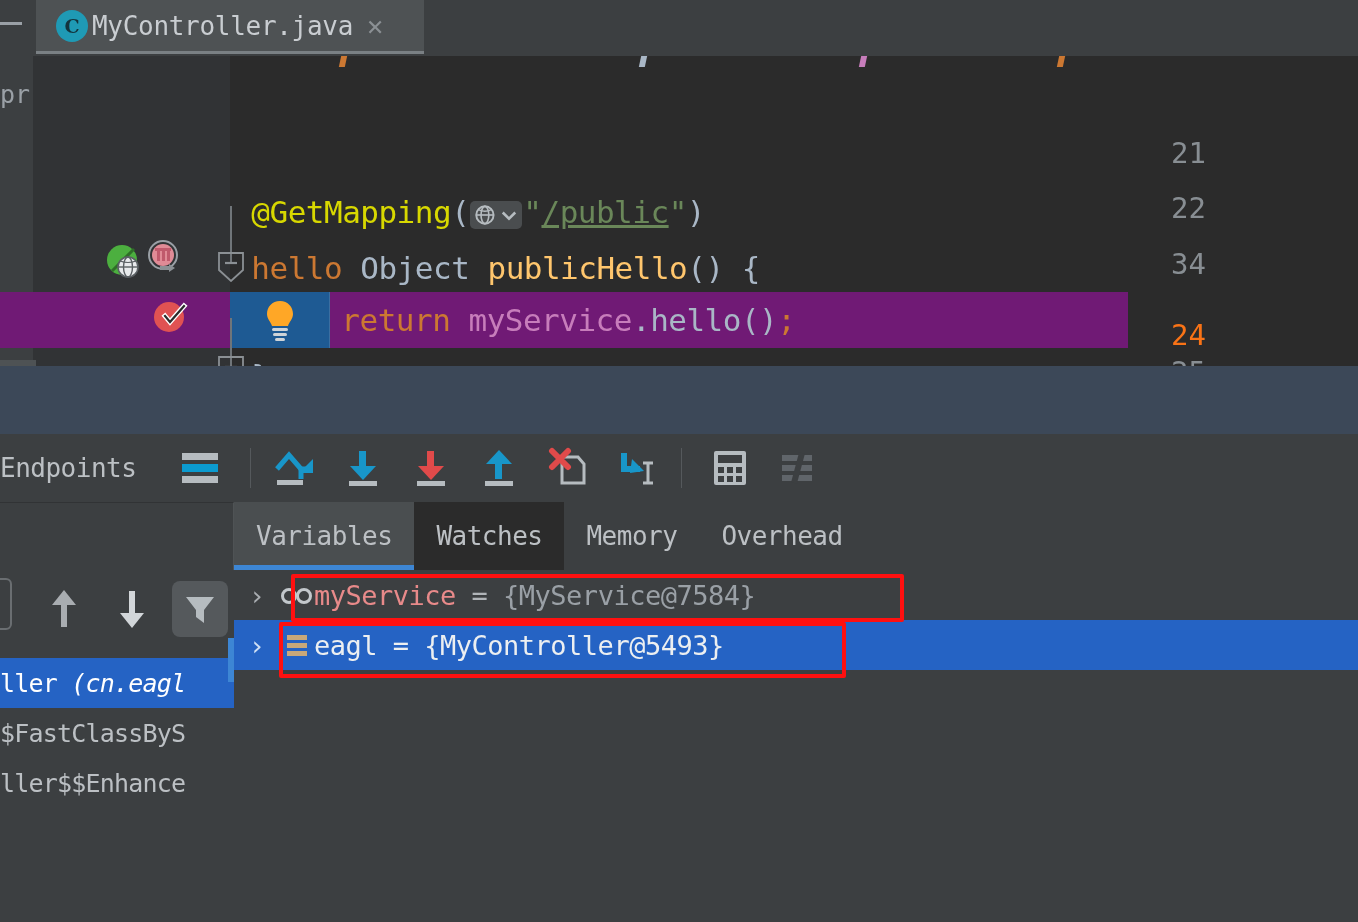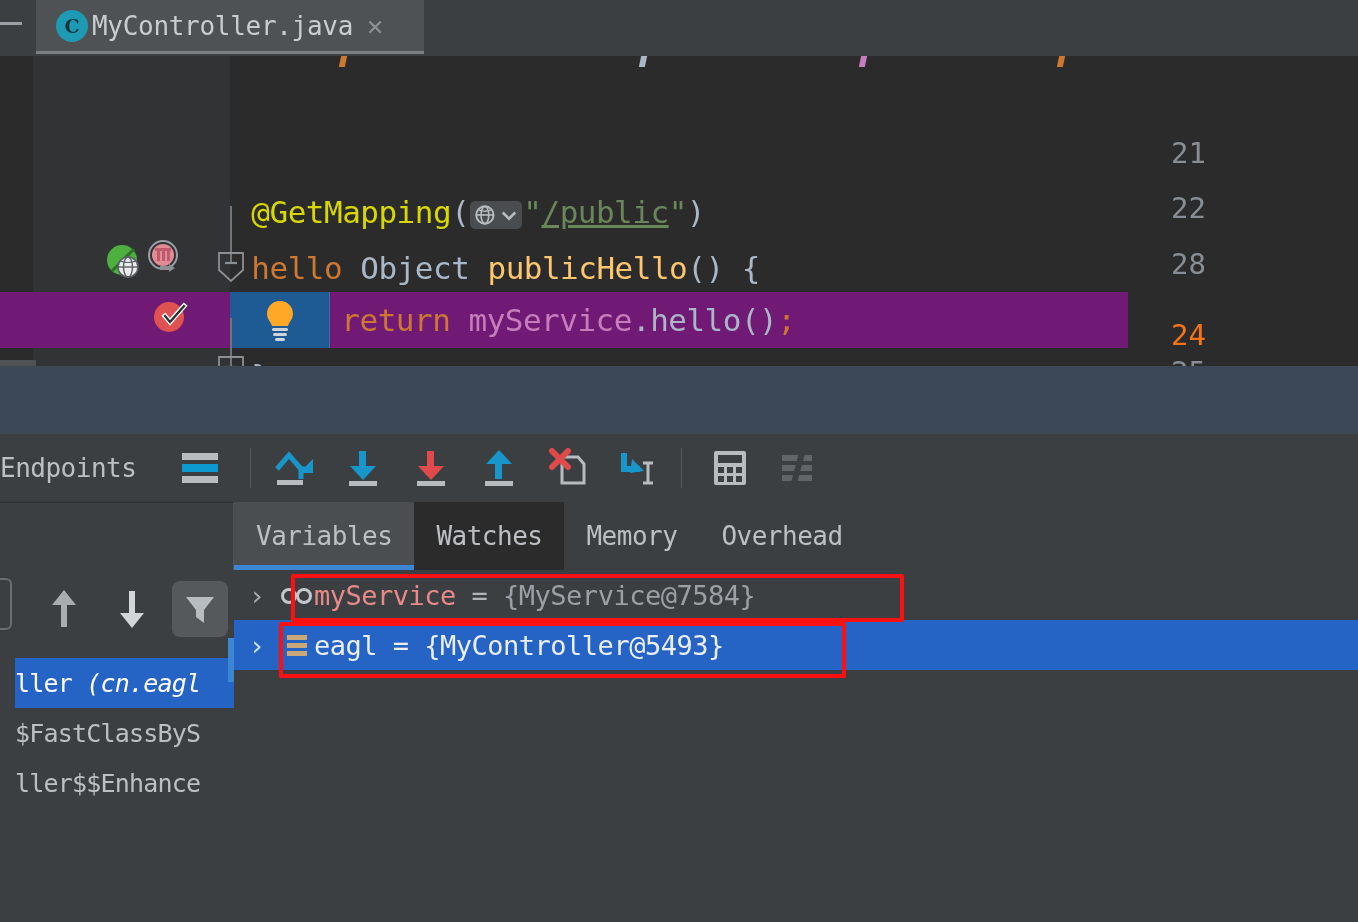--- a/index.html
+++ b/index.html
@@ -180,21 +180,21 @@
     position: absolute; border: 4px solid #ff1010; border-radius: 2px;
     pointer-events: none;
   }
 
   
   .frames {
     position: absolute; left: 0; top: 570px; width: 234px; height: 352px;
     background: #3c3f41; overflow: hidden;
   }
   .frame-row {
-    position: absolute; left: 15px; width: 234px; height: 50px;
+    position: absolute; left: 0; width: 234px; height: 50px;
     display: flex; align-items: center; padding-left: 0px;
     color: #bcc0c4; font-size: 25px; white-space: nowrap;
     letter-spacing: -0.8px; overflow: hidden;
   }
   .frame-row.sel { background: #2563c4; color: #ffffff; }
   .frame-row .ital { font-style: italic; }
 
   .frames-toolbar {
     position: absolute; left: 0; top: 570px; width: 234px; height: 78px;
     background: #3c3f41; display: flex; align-items: center;
@@ -226,20 +226,21 @@
     <div class="tab-dash"></div>
     <div class="editor-tab">
       <div class="tab-file-icon">C</div>
       <div class="tab-title">MyController.java</div>
       <div class="tab-close">✕</div>
     </div>
   </div>
 
   <div class="editor">
 
+    <div class="left-strip">pr</div>
 
     <div class="gutter"></div>
 
     <div class="markerbar">
       <div class="marker" style="left:110px;background:#cc7832;"></div>
       <div class="marker" style="left:410px;background:#a9b7c6;"></div>
       <div class="marker" style="left:630px;background:#c77dbb;"></div>
       <div class="marker" style="left:828px;background:#cc7832;"></div>
     </div>
 
@@ -258,21 +259,21 @@
             </svg></span><span class="c-str">"</span><span class="str-link">/public</span><span class="c-str">"</span><span class="c-punc">)</span>
       </div>
     </div>
     <div class="ln" style="top:135px;">22</div>
 
     <div class="line-row" style="top:184px;">
       <div class="code-text">
         <span class="c-kw">hello</span><span> </span><span class="c-type">Object</span><span> </span><span class="c-meth">publicHello</span><span class="c-punc">()</span><span> </span><span class="c-punc">{</span>
       </div>
     </div>
-    <div class="ln" style="top:191px;">28</div>
+    <div class="ln" style="top:191px;">34</div>
 
     <div class="g-icon" style="left:104px;top:186px;">
       <svg class="run-globe" viewBox="0 0 40 40">
         <circle cx="18" cy="18" r="15" fill="#4caf3f"></circle>
         <path d="M18 3 A15 15 0 0 1 18 33 Z" fill="#3d8f34" opacity="0"></path>
         <path d="M8 29 L30 7" stroke="#2f6f28" stroke-width="3" fill="none"></path>
         <circle cx="24" cy="25" r="10" fill="#e8eaec" stroke="#5b6064" stroke-width="1.6"></circle>
         <ellipse cx="24" cy="25" rx="4.5" ry="10" fill="none" stroke="#5b6064" stroke-width="1.4"></ellipse>
         <line x1="14" y1="25" x2="34" y2="25" stroke="#5b6064" stroke-width="1.4"></line>
         <path d="M16 19 Q24 22 32 19" fill="none" stroke="#5b6064" stroke-width="1.2"></path>

